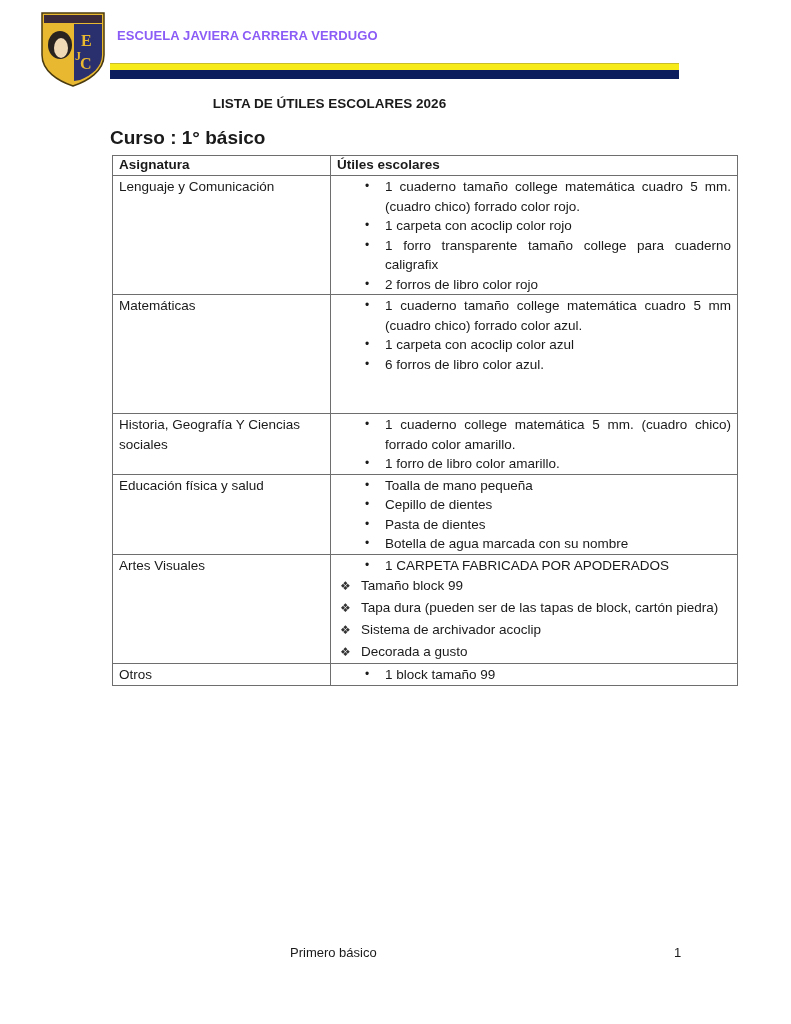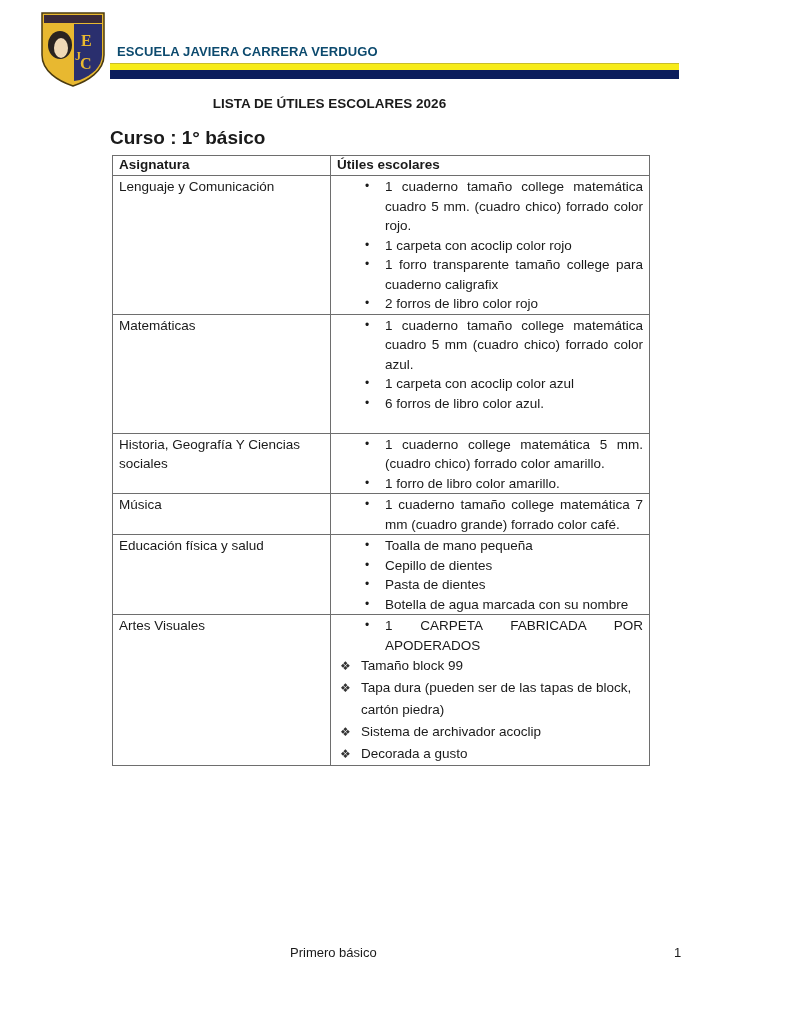--- a/index.html
+++ b/index.html
@@ -1,27 +1,27 @@
 <!DOCTYPE html>
 <html><head>
 <meta charset="utf-8">
 <style>
   html, body { margin:0; padding:0; background:#ffffff; }
   body { width:791px; height:1024px; position:relative; overflow:hidden;
          font-family:"Liberation Sans", "DejaVu Sans", sans-serif; color:#1a1a1a; }
   .logo { position:absolute; left:40px; top:11px; width:66px; height:76px; }
-  .school-name { position:absolute; left:117px; top:44px; font-size:13px; font-weight:bold;
-                 color:#0c4a6e; letter-spacing:0.1px; }
+  .school-name { position:absolute; left:117px; top:28px; font-size:13px; font-weight:bold;
+                 color:#8b5cf6; letter-spacing:0.1px; }
   .stripe-yellow { position:absolute; left:110px; top:63px; width:569px; height:6px; background:#f7ec1a; border-top:1px solid #c9bd2a; }
   .stripe-blue { position:absolute; left:110px; top:70px; width:569px; height:9px; background:#0b1d5c; }
   .doc-title { position:absolute; left:0; width:659px; top:96px; text-align:center;
                font-size:13.5px; font-weight:bold; padding-left:0; }
   .doc-title span { position:relative; left:0px; }
   .course { position:absolute; left:110px; top:127px; font-size:19px; font-weight:bold; }
-  table.list { position:absolute; left:112px; top:155px; width:538px; border-collapse:collapse; font-size:13.5px; }
+  table.list { position:absolute; left:112px; top:155px; width:626px; border-collapse:collapse; font-size:13.5px; }
   table.list td, table.list th { border:1px solid #6e6e6e; vertical-align:top; padding:1px 6px 0 6px; }
   table.list th { text-align:left; font-weight:bold; height:18px; padding-top:1px; }
   .col1 { width:205px; }
   .subj { line-height:19.5px; }
   ul.items { list-style:none; margin:0; padding:0 0 0 24px; }
   ul.items li { position:relative; padding-left:24px; line-height:19.5px; text-align:justify; }
   ul.items li .bullet { position:absolute; left:4px; top:0; font-size:12px; }
   ul.stars { list-style:none; margin:0; padding:0 0 0 2px; }
   ul.stars li { position:relative; padding-left:22px; line-height:22px; }
   ul.stars li .bullet { position:absolute; left:1px; top:0; font-size:12px; color:#333; }
@@ -80,28 +80,20 @@
       <tr>
         <td class="col1 subj">Historia, Geografía Y Ciencias sociales</td>
         <td>
           <ul class="items">
             <li><span class="bullet">•</span><span>1 cuaderno college matemática 5 mm. (cuadro chico) forrado color amarillo.</span></li>
             <li><span class="bullet">•</span><span>1 forro de libro color amarillo.</span></li>
           </ul>
         </td>
       </tr>
       <tr>
-        <td class="col1 subj">Música</td>
-        <td>
-          <ul class="items">
-            <li><span class="bullet">•</span><span>1 cuaderno tamaño college matemática 7 mm (cuadro grande) forrado color café.</span></li>
-          </ul>
-        </td>
-      </tr>
-      <tr>
         <td class="col1 subj">Educación física y salud</td>
         <td>
           <ul class="items">
             <li><span class="bullet">•</span><span>Toalla de mano pequeña</span></li>
             <li><span class="bullet">•</span><span>Cepillo de dientes</span></li>
             <li><span class="bullet">•</span><span>Pasta de dientes</span></li>
             <li><span class="bullet">•</span><span>Botella de agua marcada con su nombre</span></li>
           </ul>
         </td>
       </tr>
@@ -112,17 +104,25 @@
             <li><span class="bullet">•</span><span>1 CARPETA FABRICADA POR APODERADOS</span></li>
           </ul>
           <ul class="stars">
             <li><span class="bullet">❖</span><span>Tamaño block 99</span></li>
             <li><span class="bullet">❖</span><span>Tapa dura (pueden ser de las tapas de block, cartón piedra)</span></li>
             <li><span class="bullet">❖</span><span>Sistema de archivador acoclip</span></li>
             <li><span class="bullet">❖</span><span>Decorada a gusto</span></li>
           </ul>
         </td>
       </tr>
+      <tr>
+        <td class="col1 subj">Otros</td>
+        <td>
+          <ul class="items">
+            <li><span class="bullet">•</span><span>1 block tamaño 99</span></li>
+          </ul>
+        </td>
+      </tr>
     </tbody>
 </table>
 
 <div class="footer-left">Primero básico</div>
 <div class="footer-right">1</div>
 
 </body></html>

